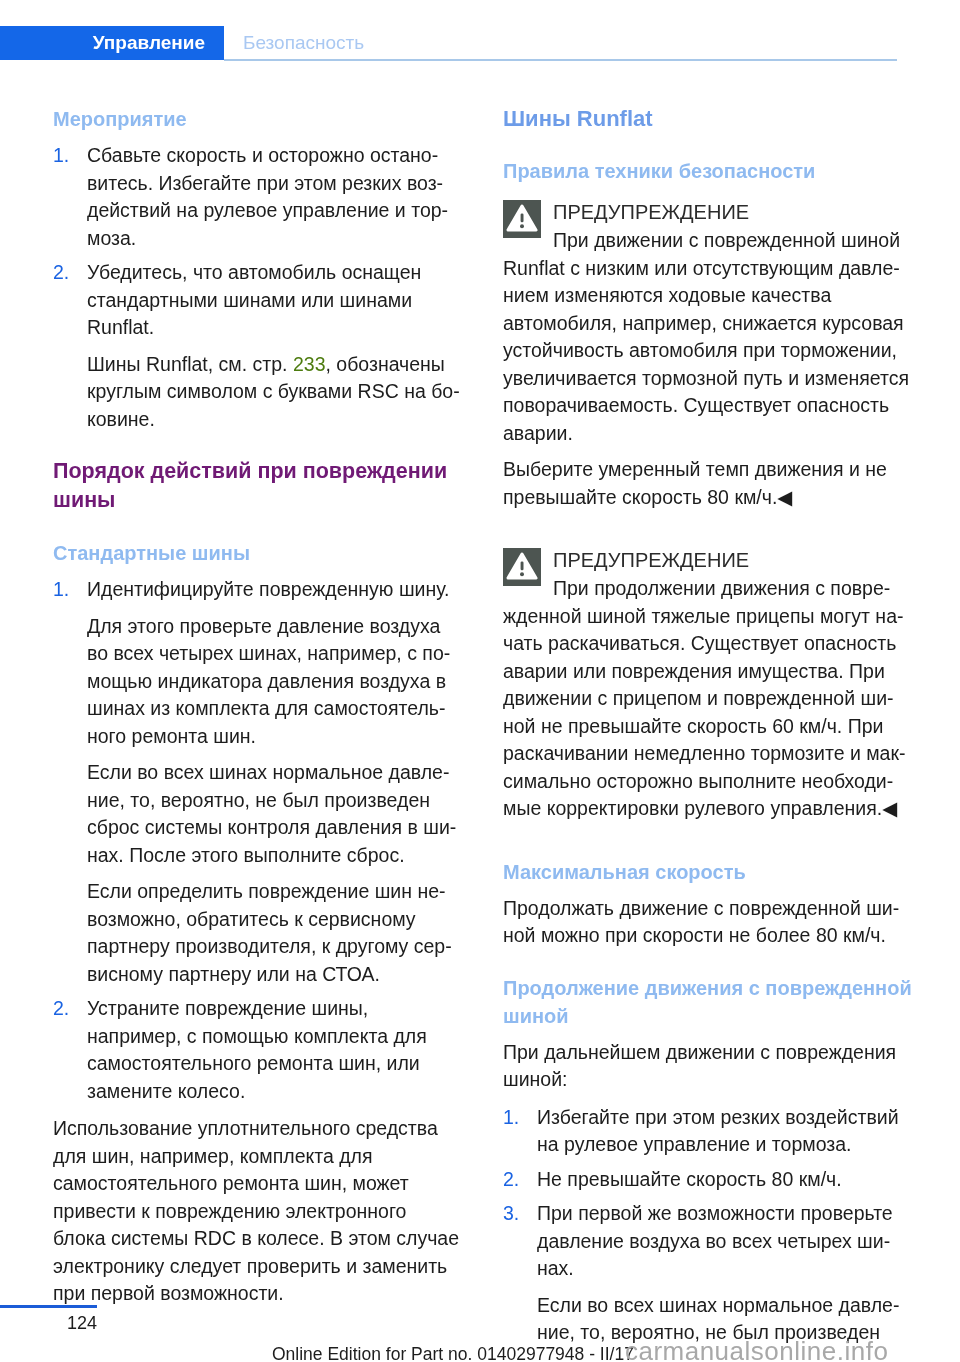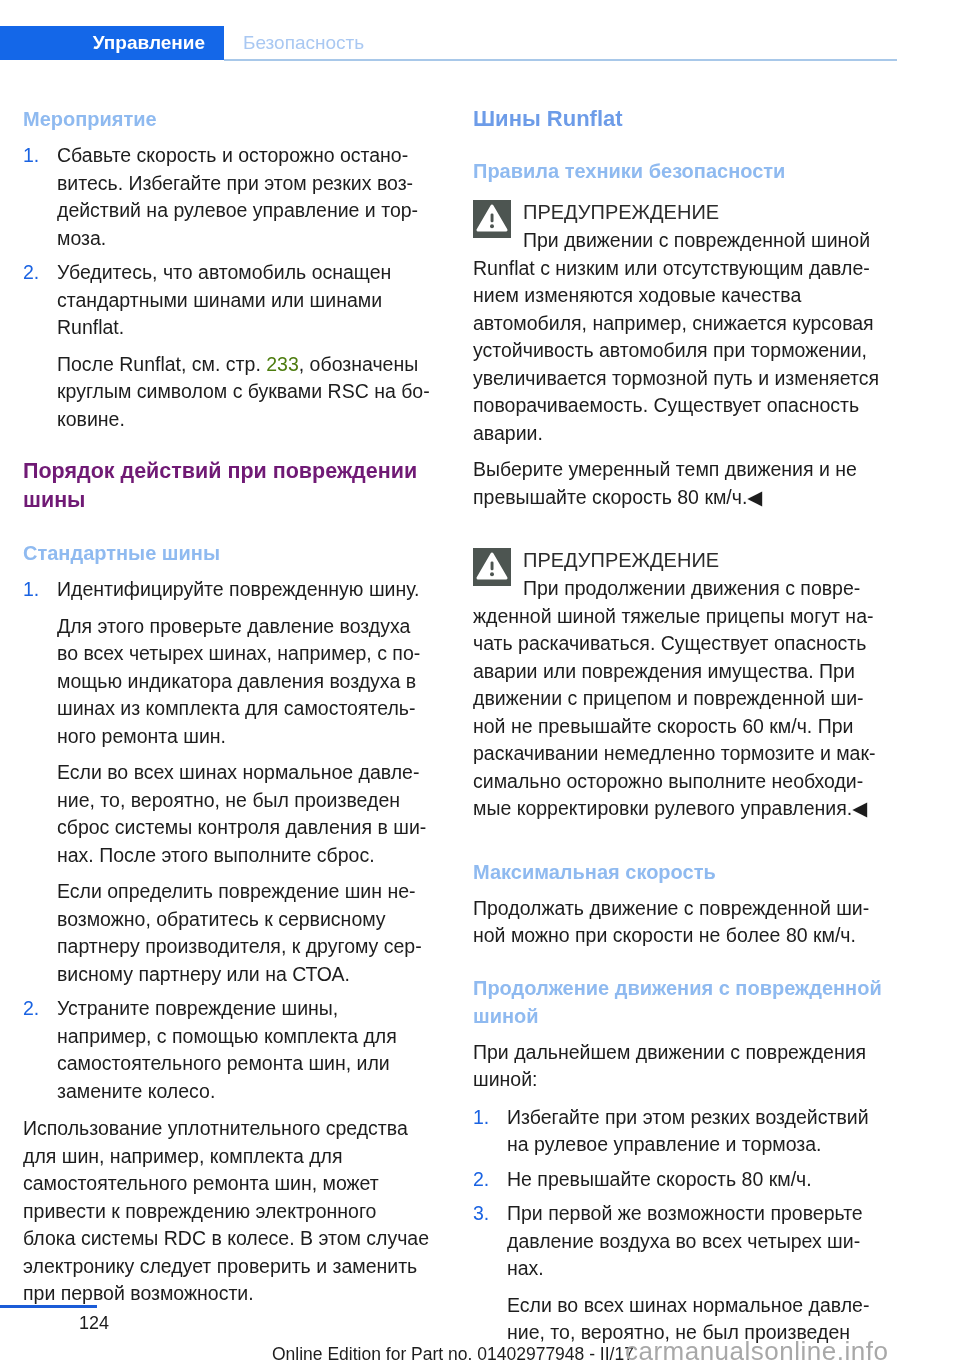--- a/index.html
+++ b/index.html
@@ -12,21 +12,21 @@
     position:absolute;left:0;top:26px;width:224px;height:34px;background:#1467e8;
     color:#ffffff;font-weight:bold;font-size:19px;display:flex;align-items:center;
     justify-content:flex-end;padding-right:19px;box-sizing:border-box;
   }
   .tab-secondary{
     position:absolute;left:243px;top:26px;height:34px;display:flex;align-items:center;
     color:#a9c8f2;font-weight:normal;font-size:19px;
   }
   .header-line{position:absolute;left:224px;top:59px;width:673px;height:2px;background:#a8c8e9;}
   
-  .content{position:absolute;left:23px;top:105px;width:860px;display:flex;gap:40px;}
+  .content{position:absolute;left:53px;top:105px;width:860px;display:flex;gap:40px;}
   .col{width:410px;flex:none;font-size:19.5px;line-height:27.5px;}
   h1,h2,h3{margin:0;}
   .h-section{font-size:22px;line-height:28px;font-weight:bold;color:#6d9ce8;margin:0 0 0 0;}
   .h-main{font-size:21.5px;line-height:29px;font-weight:bold;color:#701a75;margin:24px 0 10px 0;}
   .h-light{font-size:20px;line-height:28px;font-weight:bold;color:#8fbaf0;margin:24px 0 9px 0;}
   .h-first{margin-top:0;}
   p{margin:0 0 9px 0;}
   p:last-child{margin-bottom:0;}
   .li{display:flex;margin:0 0 7px 0;}
   .li-num{flex:none;width:34px;color:#1a63e2;}
@@ -38,21 +38,21 @@
   .warn{margin:13px 0 26px 0;}
   .warn::after{content:"";display:block;clear:both;}
   .warn-icon{
     float:left;width:38px;height:38px;background:#4d5551;margin:2px 12px 4px 0;
   }
   .warn-icon svg{display:block;width:38px;height:38px;}
   .warn-title{font-size:20px;line-height:29px;color:#2b2b2b;margin:0;}
   .warn p.warn-body{margin-bottom:9px;}
   
   .footer-line{position:absolute;left:0;top:1305px;width:97px;height:3px;background:#1b5cd7;}
-  .page-num{position:absolute;left:12px;top:1313px;width:97px;text-align:right;font-size:18px;color:#1d1d1d;}
+  .page-num{position:absolute;left:0;top:1313px;width:97px;text-align:right;font-size:18px;color:#1d1d1d;}
   .footer-row{
     position:absolute;left:272px;top:1336px;display:flex;align-items:baseline;white-space:nowrap;
   }
   .edition{font-size:17.5px;color:#1d1d1d;}
   .watermark{font-size:26px;color:#a8a8a8;margin-left:-9px;letter-spacing:0.5px;}
 </style>
 </head>
 <body>
 
 <div class="page">
@@ -71,21 +71,21 @@
         <span class="li-num">1.</span>
         <div class="li-body">
           <p>Сбавьте скорость и осторожно остано­витесь. Избегайте при этом резких воз­действий на рулевое управление и тор­моза.</p>
         </div>
       </div>
 
       <div class="li">
         <span class="li-num">2.</span>
         <div class="li-body">
           <p>Убедитесь, что автомобиль оснащен стандартными шинами или шинами Runflat.</p>
-          <p><span>После Runflat, см. стр. </span><a class="pagelink">233</a><span>, обозначены круглым символом с буквами RSC на бо­ковине.</span></p>
+          <p><span>Шины Runflat, см. стр. </span><a class="pagelink">233</a><span>, обозначены круглым символом с буквами RSC на бо­ковине.</span></p>
         </div>
       </div>
 
       <h2 class="h-main">Порядок действий при повреждении шины</h2>
 
       <h3 class="h-light">Стандартные шины</h3>
 
       <div class="li">
         <span class="li-num">1.</span>
         <div class="li-body">

